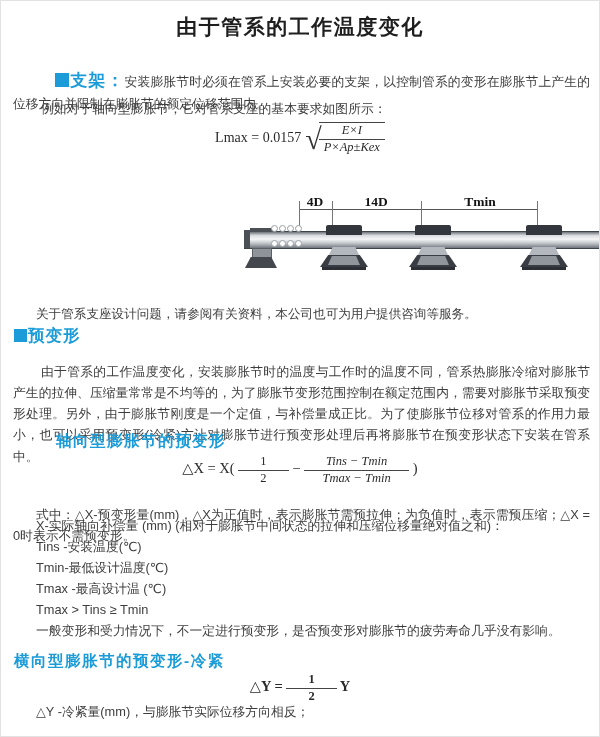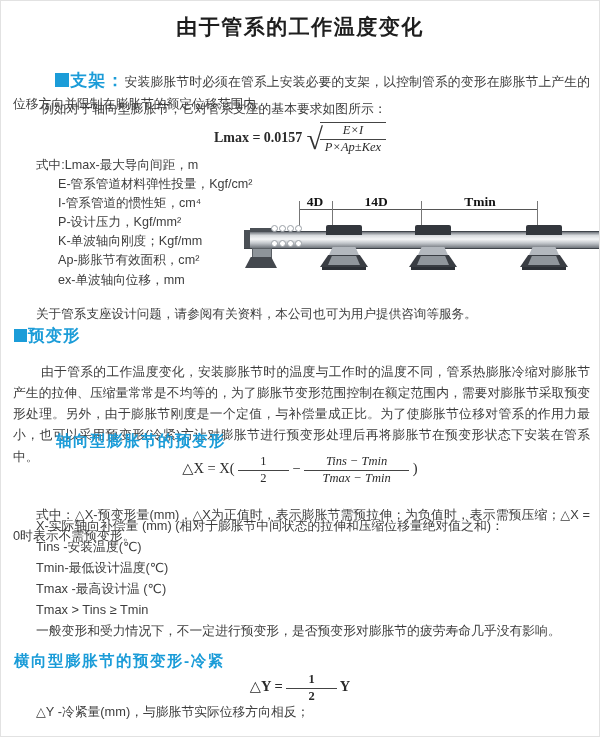--- a/index.html
+++ b/index.html
@@ -19,21 +19,21 @@
   .marker.small{width:13px;height:13px;}
   .sec-head-inline{font-size:17px;font-weight:bold;color:#1b9cd8;letter-spacing:1px;}
   .p-support{
     position:absolute;top:56px;left:12px;width:577px;
     font-size:12.8px;line-height:22px;text-align:justify;text-indent:42px;
   }
   .p-example{position:absolute;top:100px;left:40px;font-size:12.8px;}
   
   .formula{font-family:"Liberation Serif","DejaVu Serif",serif;color:#2a2a2a;}
   .formula1{position:absolute;top:121px;left:0;width:100%;text-align:center;font-size:14px;}
-  .f-lhs{font-weight:bold;font-size:14px;}
+  .f-lhs{font-weight:normal;font-size:14px;}
   .radical{font-size:30px;font-weight:400;vertical-align:middle;margin:0 -3px 0 4px;color:#333;}
   .frac{display:inline-block;vertical-align:middle;text-align:center;font-size:12.5px;line-height:1.25;}
   .frac .fn{display:block;padding:0 22px;border-bottom:1px solid #444;}
   .frac .fd{display:block;padding:0 5px;}
   .radicand{border-top:1.3px solid #444;}
   .ital{font-style:italic;}
   .defs{position:absolute;top:155px;left:35px;font-size:12.6px;line-height:19.1px;}
   .defs .sub{margin-left:22px;}
   .note-pm{position:absolute;top:284px;left:35px;font-size:12.6px;}
   .note-service{position:absolute;top:305px;left:35px;font-size:12.6px;}
@@ -89,29 +89,20 @@
   <div class="title">由于管系的工作温度变化</div>
 
   <p class="p-support"><span class="marker"></span><span class="sec-head-inline">支架：</span><span>安装膨胀节时必须在管系上安装必要的支架，以控制管系的变形在膨胀节上产生的位移方向并限制在膨胀节的额定位移范围内。</span></p>
 
   <div class="p-example">例如对于轴向型膨胀节，它对管系支座的基本要求如图所示：</div>
 
   <div class="formula formula1">
     <span class="f-lhs">Lmax = 0.0157</span><span class="radical">√</span><span class="frac radicand ital"><span class="fn">E×I</span><span class="fd">P×Ap±Kex</span></span>
   </div>
 
-  <div class="defs">
-    <div>式中:Lmax-最大导向间距，m</div>
-    <div class="sub">E-管系管道材料弹性投量，Kgf/cm²</div>
-    <div class="sub">I-管系管道的惯性矩，cm⁴</div>
-    <div class="sub">P-设计压力，Kgf/mm²</div>
-    <div class="sub">K-单波轴向刚度；Kgf/mm</div>
-    <div class="sub">Ap-膨胀节有效面积，cm²</div>
-    <div class="sub">ex-单波轴向位移，mm</div>
-  </div>
 
   <div class="diagram">
     <div class="dim-line"></div>
     <div class="tick" style="left:55px;"></div>
     <div class="tick" style="left:88px;"></div>
     <div class="tick" style="left:177px;"></div>
     <div class="tick" style="left:293px;"></div>
     <div class="dlabel" style="left:71px;">4D</div>
     <div class="dlabel" style="left:132px;">14D</div>
     <div class="dlabel" style="left:236px;">Tmin</div>

